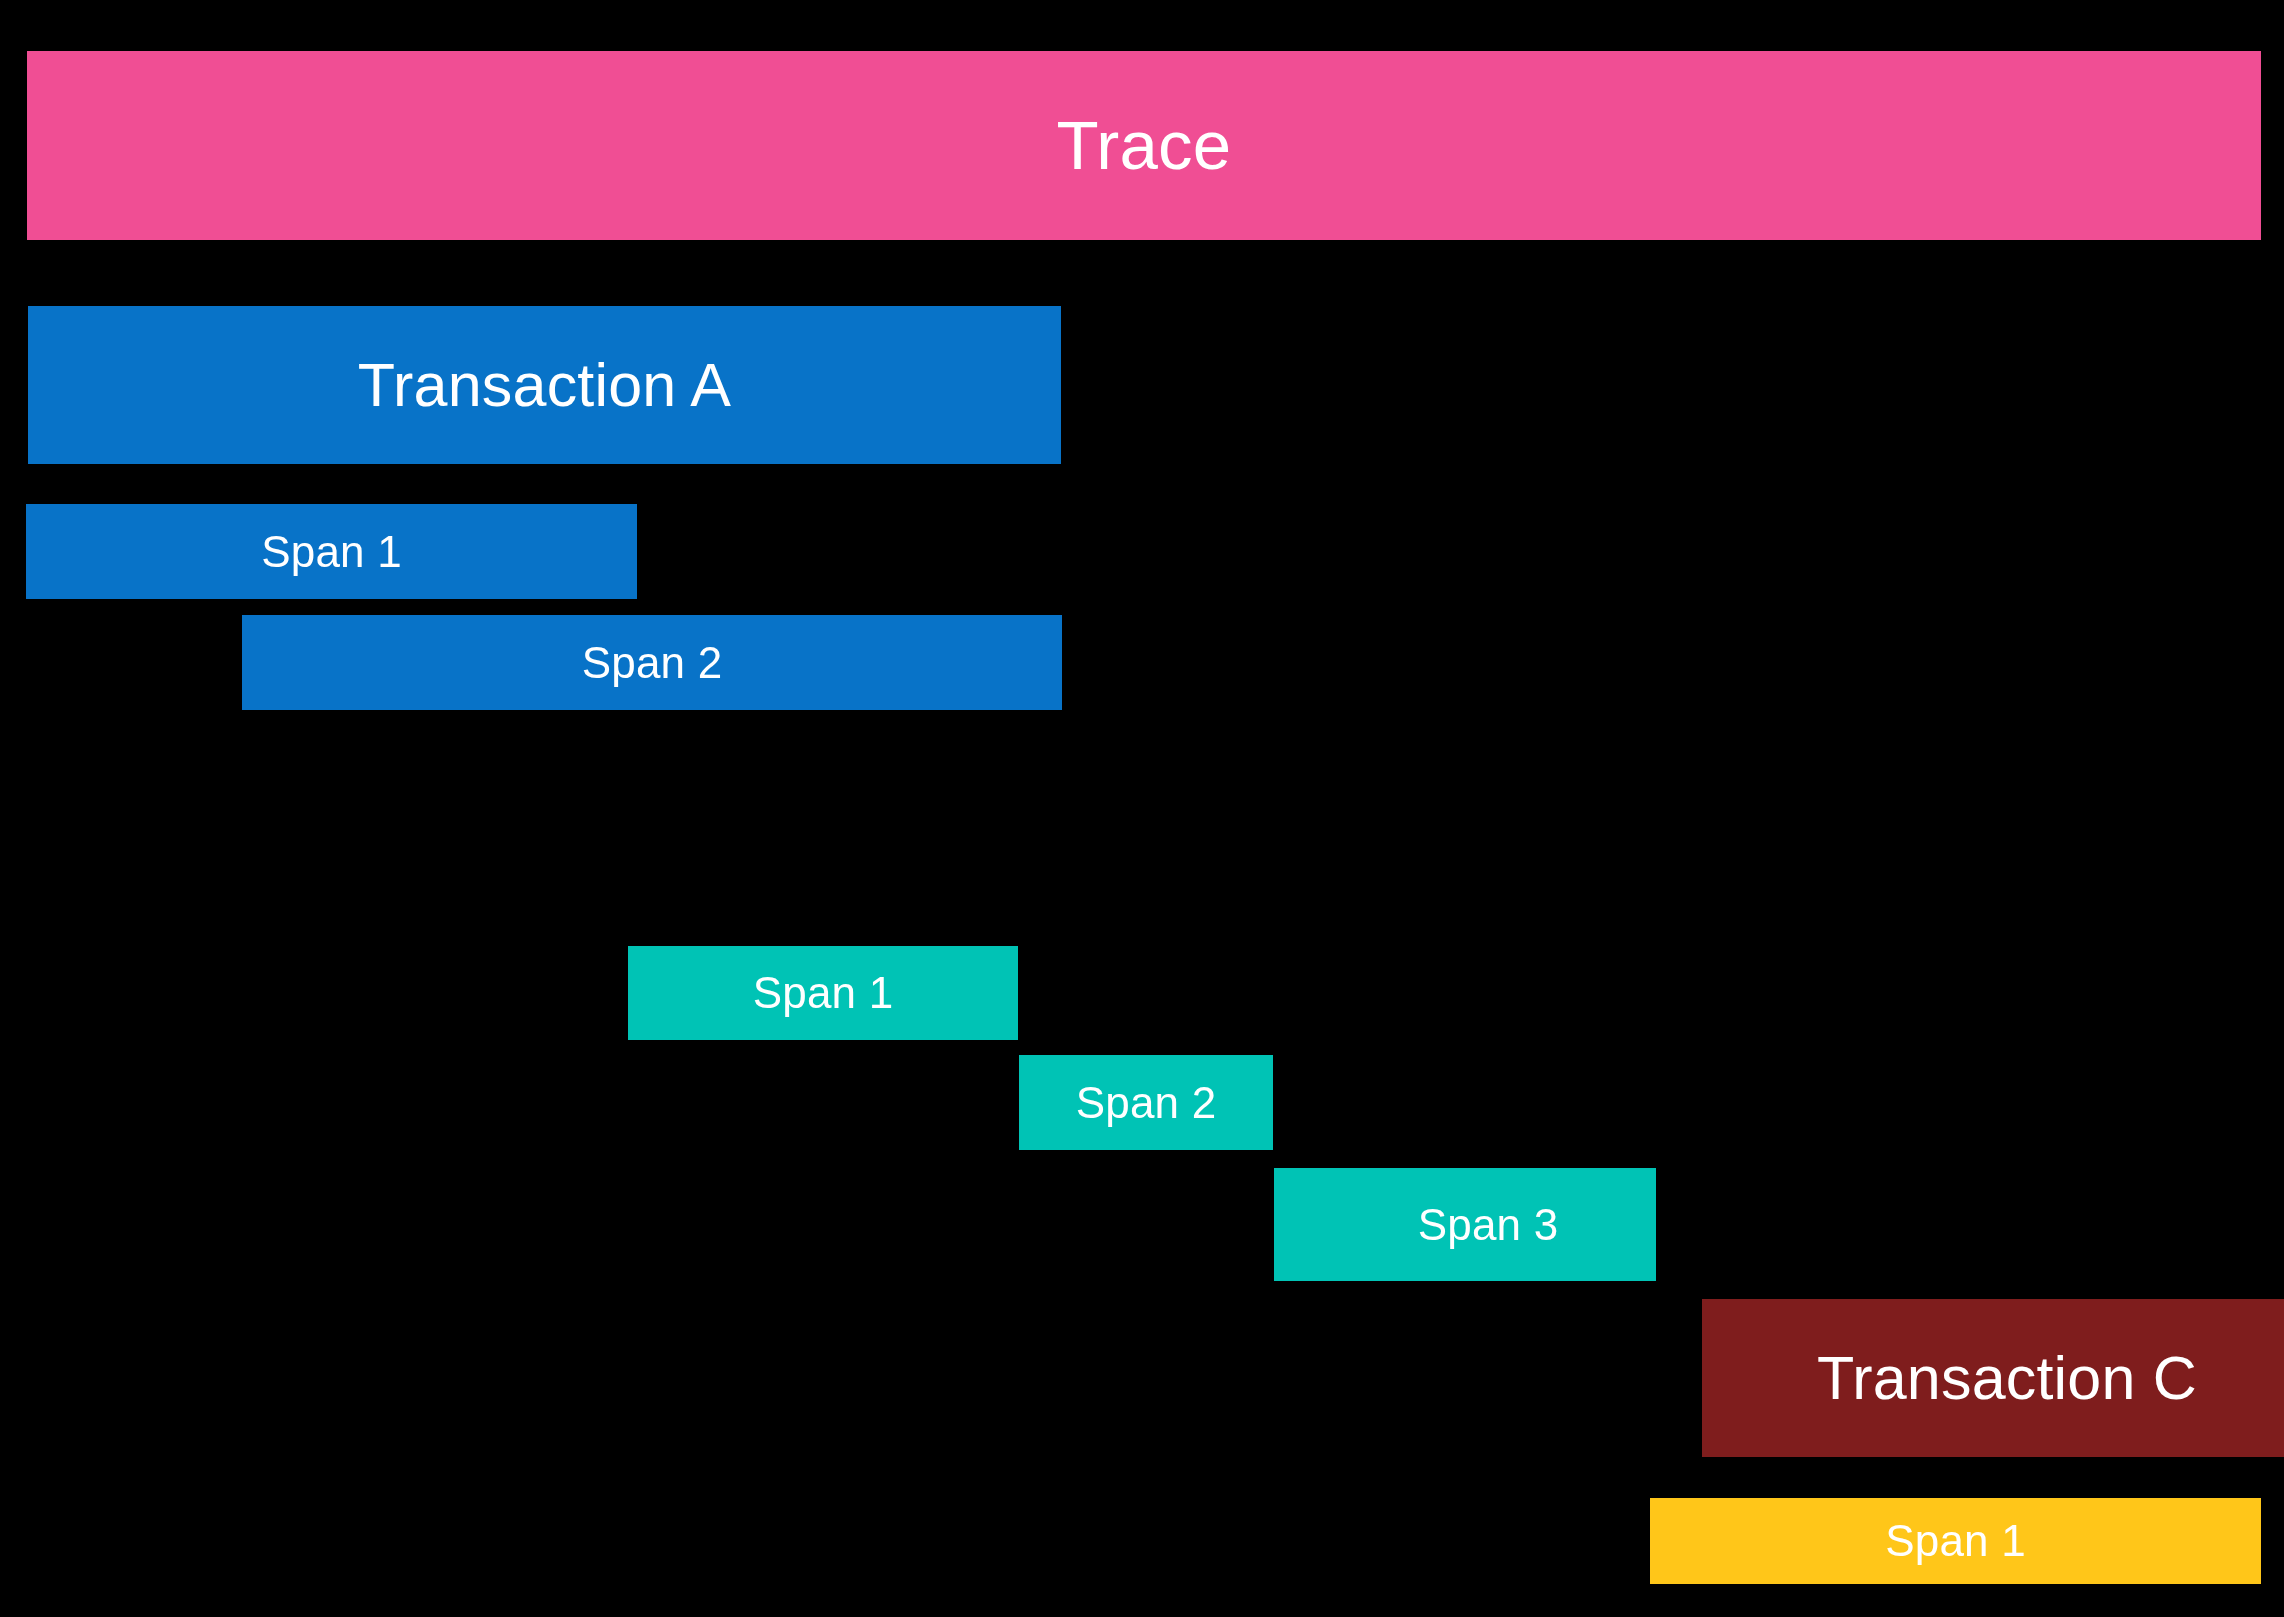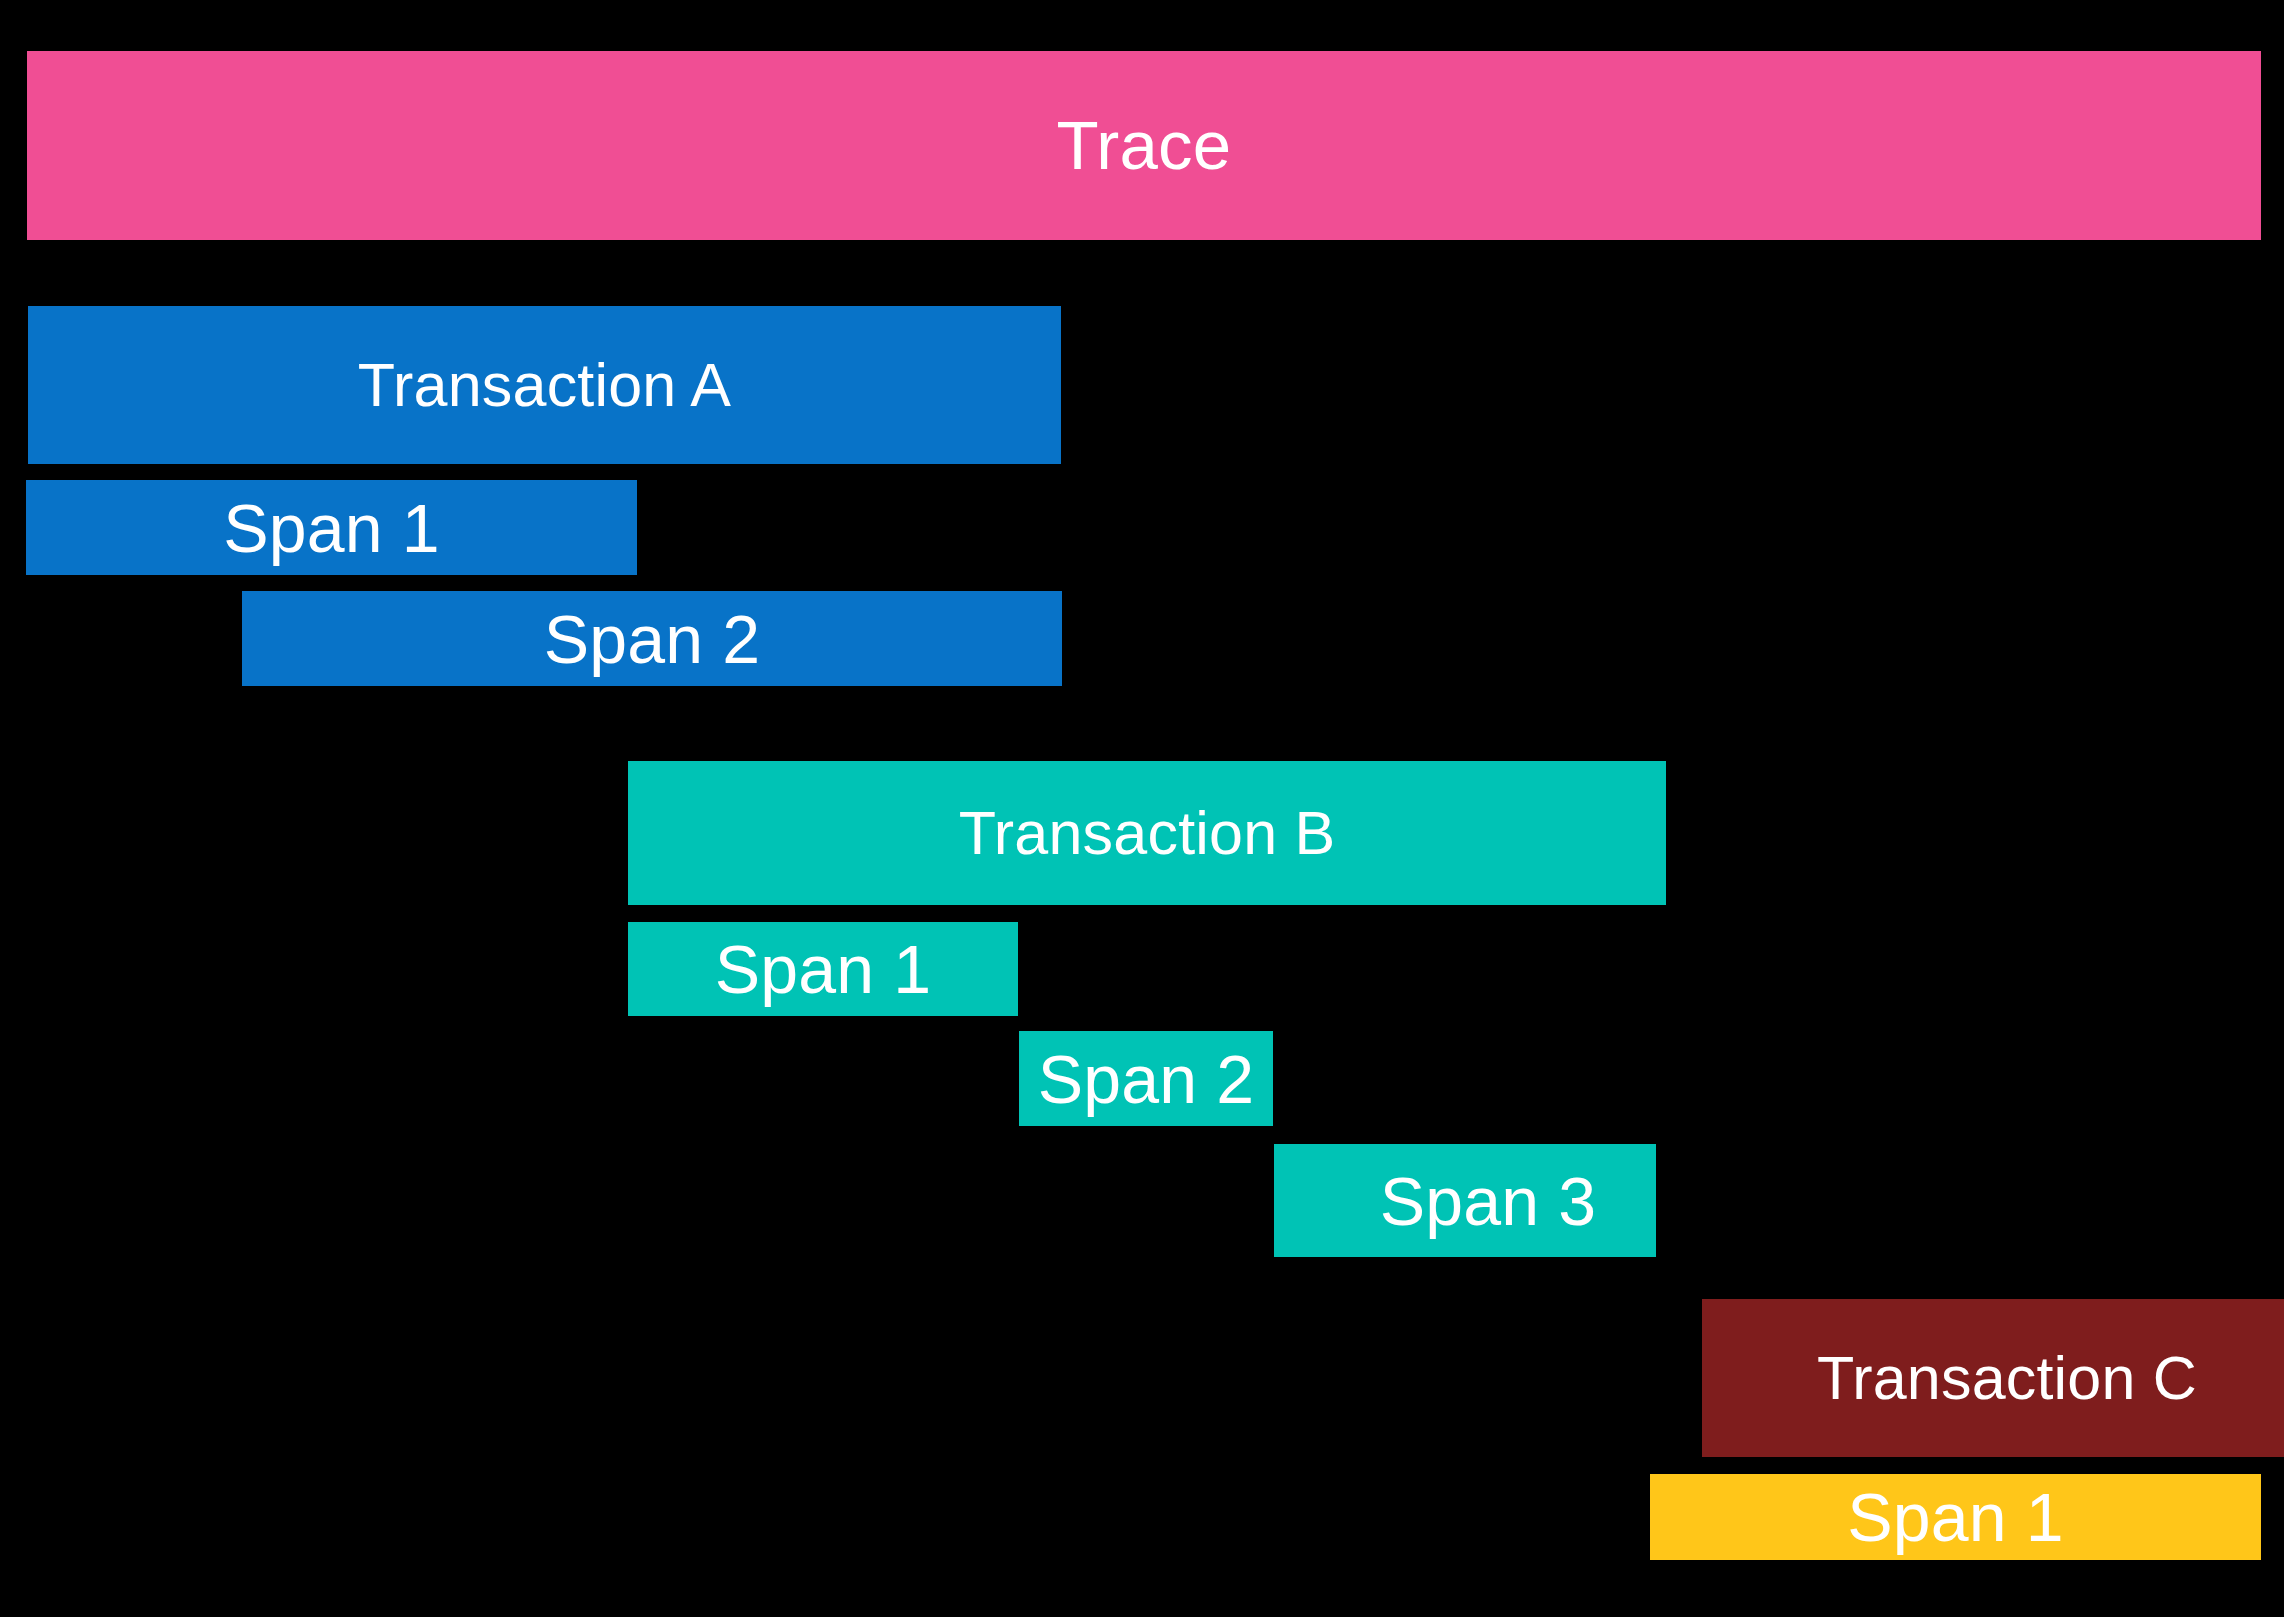--- a/index.html
+++ b/index.html
@@ -30,41 +30,38 @@
     line-height: 1;
     white-space: nowrap;
     letter-spacing: 0.2px;
   }
   .bar-label {
     display: block;
     color: #ffffff;
   }
   .bar.trace-bar        { font-size: 69px; }
   .bar.transaction-bar  { font-size: 61px; }
-  .bar.span-bar         { font-size: 68px; }
+  .bar.span-bar         { font-size: 44px; margin-top: 24px; }
 </style>
 </head>
 <body>
 
 <div id="diagram-canvas" style="width: 2284px; height: 1618px; background: rgb(0, 0, 0);">
 
 <div class="bar transaction-bar" style="left: 28px; top: 306px; width: 1033px; height: 158px; background: rgb(8, 115, 200);">
       <span class="bar-label">Transaction A</span>
     </div>
     <div class="bar trace-bar" style="left: 27px; top: 51px; width: 2234px; height: 189px; background: rgb(240, 78, 148);">
       <span class="bar-label">Trace</span>
     </div>
     <div class="bar span-bar" style="left: 26px; top: 480px; width: 611px; height: 95px; background: rgb(8, 115, 200);">
       <span class="bar-label">Span 1</span>
     </div>
     <div class="bar span-bar" style="left: 242px; top: 591px; width: 820px; height: 95px; background: rgb(8, 115, 200);">
       <span class="bar-label">Span 2</span>
-    </div>
-    <div class="bar transaction-bar" style="left: 628px; top: 761px; width: 1038px; height: 144px; background: rgb(0, 195, 181);">
-      <span class="bar-label">Transaction B</span>
     </div>
     <div class="bar span-bar" style="left: 628px; top: 922px; width: 390px; height: 94px; background: rgb(0, 195, 181);">
       <span class="bar-label">Span 1</span>
     </div>
     <div class="bar span-bar" style="left: 1019px; top: 1031px; width: 254px; height: 95px; background: rgb(0, 195, 181);">
       <span class="bar-label">Span 2</span>
     </div>
     <div class="bar span-bar" style="left: 1274px; top: 1144px; width: 382px; height: 113px; background: rgb(0, 195, 181); padding-left: 46px;">
       <span class="bar-label">Span 3</span>
     </div>

